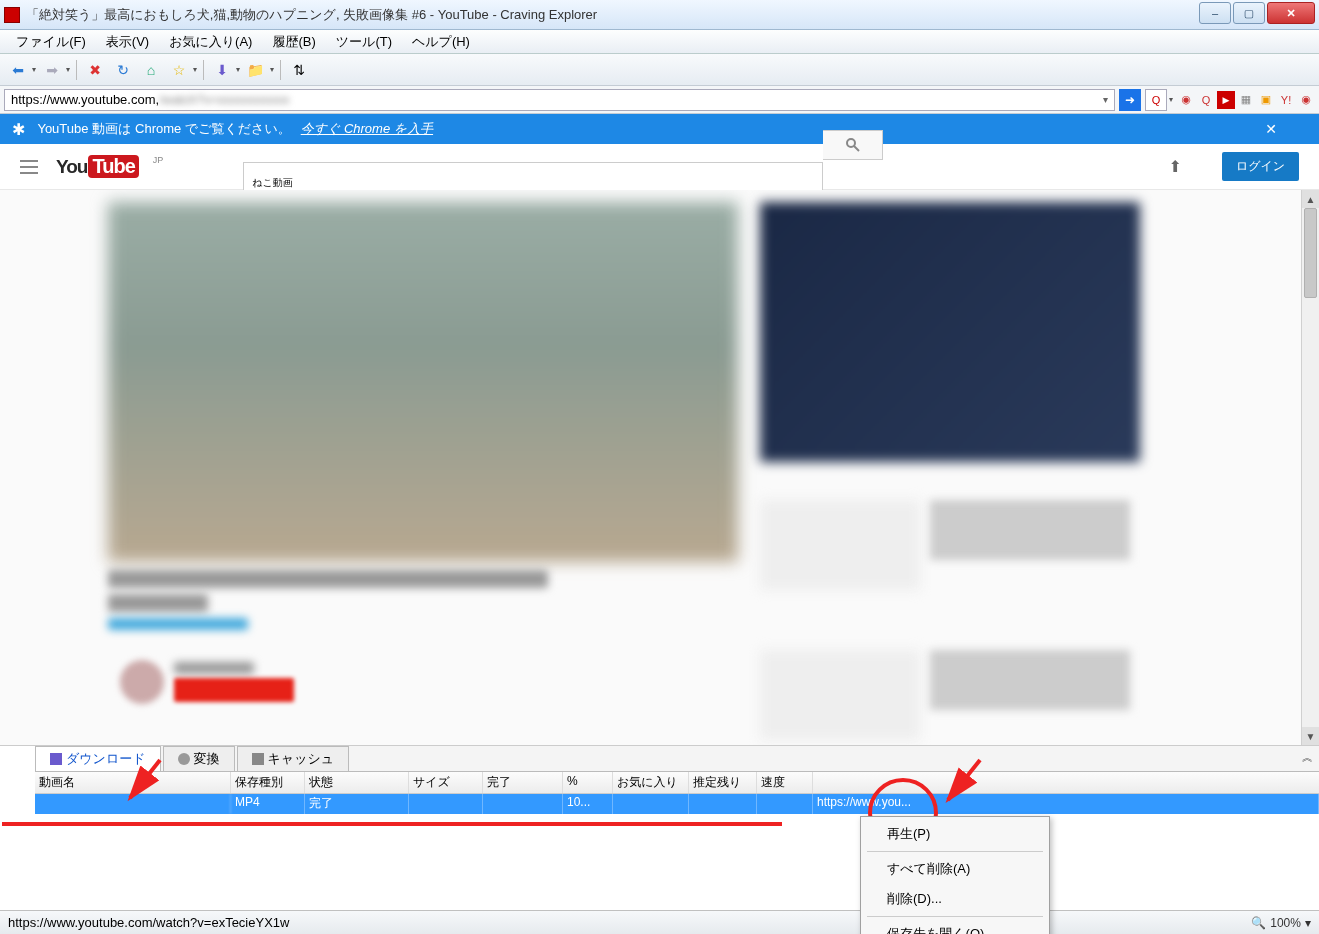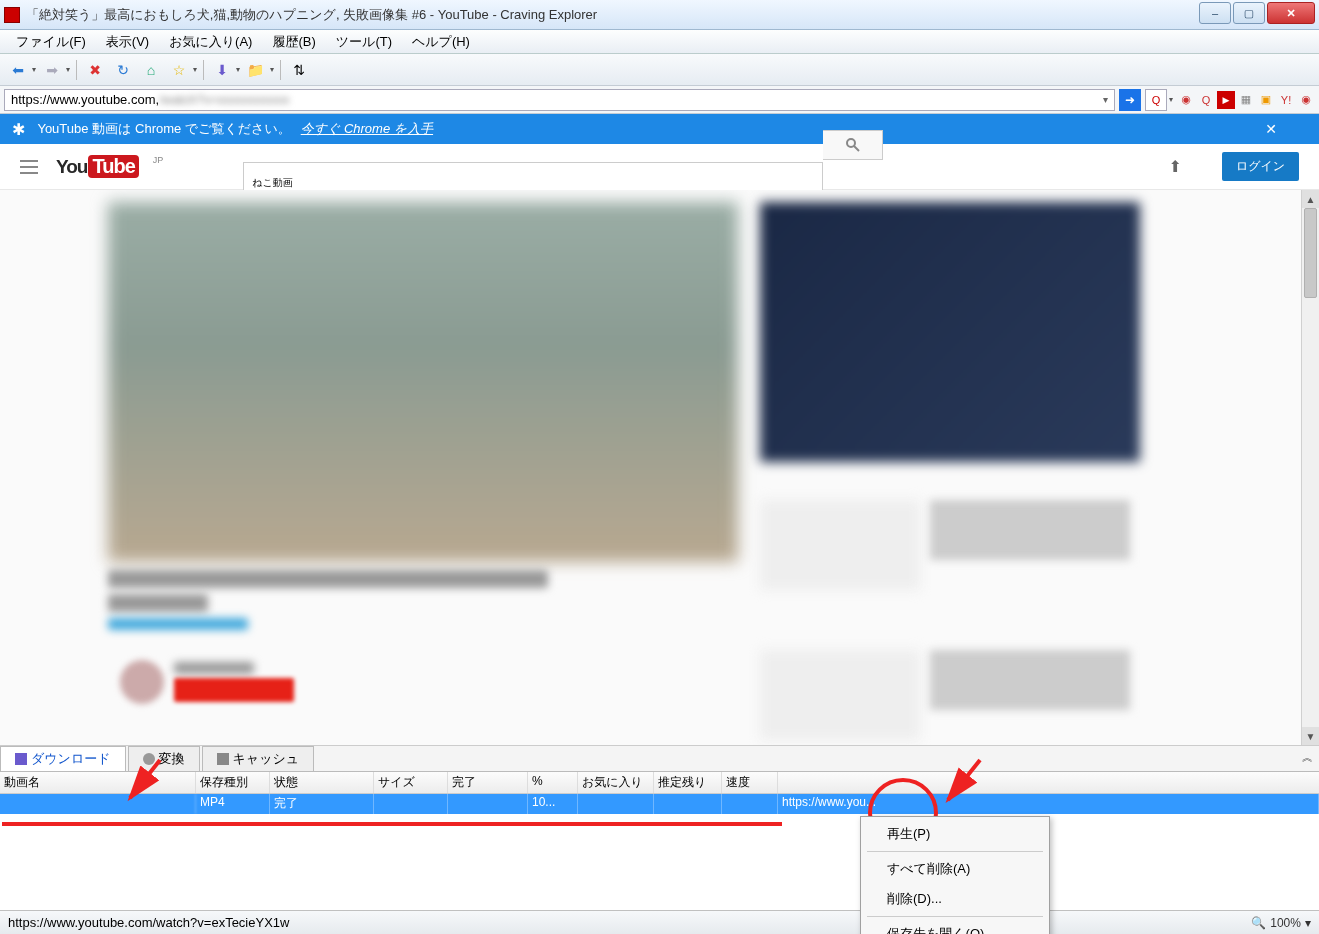--- a/index.html
+++ b/index.html
@@ -68,21 +68,21 @@
 .sidebar-text { position: absolute; width: 200px; height: 60px; background: #ccc; filter: blur(4px); }
 .sidebar-text.t2 { left: 930px; top: 310px; }
 .sidebar-text.t3 { left: 930px; top: 460px; }
 
 
 .vscroll { position: absolute; right: 0; top: 0; width: 18px; height: 100%; background: #f0f0f0; border-left: 1px solid #d0d0d0; }
 .vscroll .arrow { height: 18px; background: #e0e0e0; display: flex; align-items: center; justify-content: center; font-size: 10px; color: #555; cursor: pointer; }
 .vscroll .thumb { position: absolute; top: 18px; left: 2px; right: 2px; height: 90px; background: #c8c8c8; border: 1px solid #b0b0b0; border-radius: 2px; cursor: pointer; }
 
 
-.dl-panel { position: relative; }
+.dl-panel { position: relative; margin-left: 35px; }
 .dl-tabs { height: 26px; display: flex; border-bottom: 1px solid #bbb; background: #f4f4f4; position: relative; }
 .dl-tab { padding: 3px 14px; border: 1px solid #bbb; border-bottom: none; background: #fff; font-size: 13px; display: flex; align-items: center; gap: 4px; cursor: pointer; margin-right: 2px; }
 .dl-tab.inactive { background: #eee; }
 .dl-tab .icon { width: 12px; height: 12px; }
 .dl-tab .icon.dl { background: #6a5acd; }
 .dl-tab .icon.conv { background: #999; border-radius: 50%; }
 .dl-tab .icon.cache { background: #888; }
 .dl-expand { position: absolute; right: 6px; top: 4px; font-size: 11px; color: #555; cursor: pointer; }
 .dl-header { height: 22px; display: flex; background: linear-gradient(#fcfcfc,#ececec); border-bottom: 1px solid #ccc; font-size: 12px; }
 .dl-col { border-right: 1px solid #ddd; padding: 2px 4px; overflow: hidden; white-space: nowrap; }

